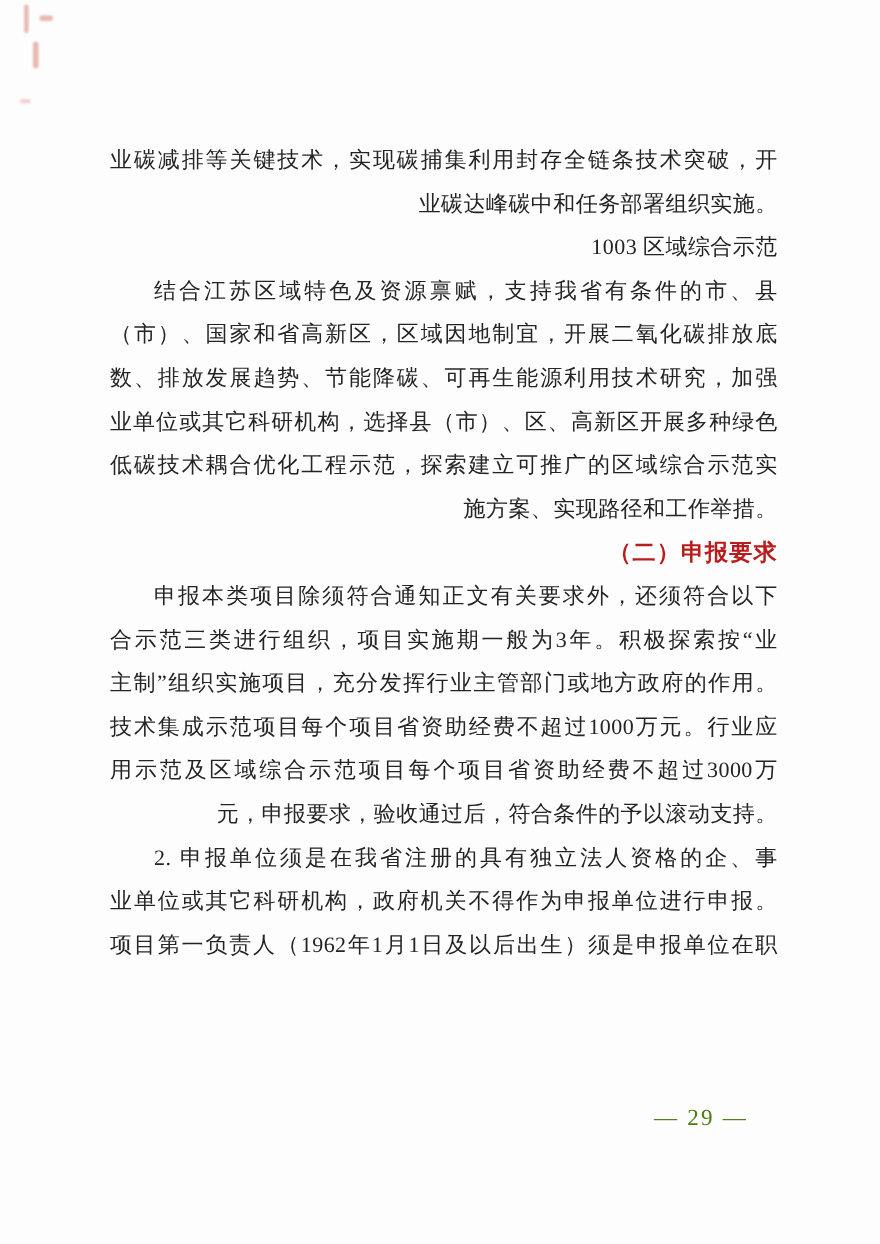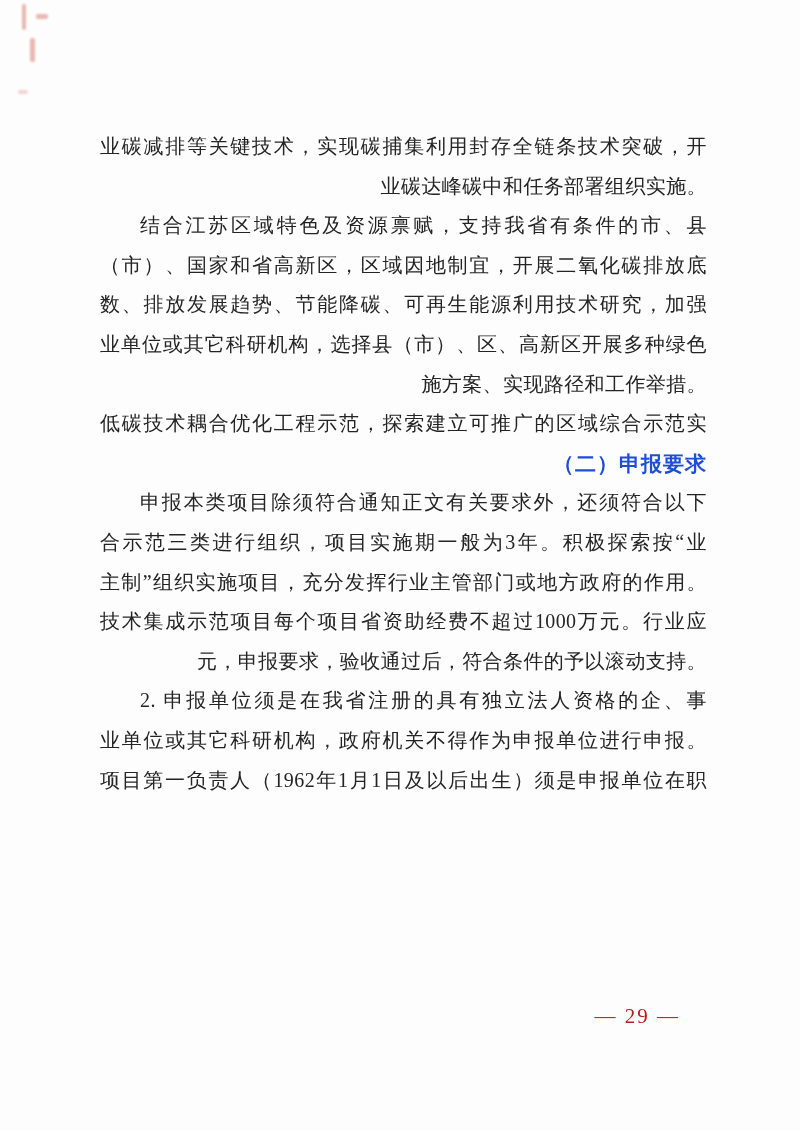--- a/index.html
+++ b/index.html
@@ -39,61 +39,63 @@
   }
   .line.fill {
     text-align: justify;
     text-align-last: justify;
     text-justify: inter-character;
   }
   .line.indent { text-indent: 2em; }
   .line.heading {
     font-family: "Liberation Sans", "DejaVu Sans", sans-serif;
     font-weight: 700;
-    color: #1d4ed8;
+    color: #b91c1c;
     font-size: 21px;
     letter-spacing: 1px;
   }
   .page-number {
     position: absolute;
     top: 1000px;
     right: 120px;
     height: 32px;
     line-height: 32px;
     font-size: 21px;
-    color: #b91c1c;
+    color: #4d7c0f;
     letter-spacing: 2px;
   }
 </style>
 </head>
 <body>
 
 <div class="page">
 
   <div class="red-marks">
     <span class="rm rm1"></span>
     <span class="rm rm2"></span>
     <span class="rm rm3"></span>
     <span class="rm rm4"></span>
   </div>
 
   <div class="text-block" id="text-block">
       <div class="line body fill">业碳减排等关键技术，实现碳捕集利用封存全链条技术突破，开</div>
       <div class="line body">业碳达峰碳中和任务部署组织实施。</div>
+      <div class="line body indent">1003  区域综合示范</div>
       <div class="line body fill indent">结合江苏区域特色及资源禀赋，支持我省有条件的市、县</div>
       <div class="line body fill">（市）、国家和省高新区，区域因地制宜，开展二氧化碳排放底</div>
       <div class="line body fill">数、排放发展趋势、节能降碳、可再生能源利用技术研究，加强</div>
       <div class="line body fill">业单位或其它科研机构，选择县（市）、区、高新区开展多种绿色</div>
+      <div class="line body fill">低碳技术耦合优化工程示范，探索建立可推广的区域综合示范实</div>
       <div class="line body">施方案、实现路径和工作举措。</div>
-      <div class="line body fill">低碳技术耦合优化工程示范，探索建立可推广的区域综合示范实</div>
       <div class="line heading indent">（二）申报要求</div>
       <div class="line body fill indent">申报本类项目除须符合通知正文有关要求外，还须符合以下</div>
       <div class="line body fill">合示范三类进行组织，项目实施期一般为3年。积极探索按“业</div>
       <div class="line body fill">主制”组织实施项目，充分发挥行业主管部门或地方政府的作用。</div>
       <div class="line body fill">技术集成示范项目每个项目省资助经费不超过1000万元。行业应</div>
+      <div class="line body fill">用示范及区域综合示范项目每个项目省资助经费不超过3000万</div>
       <div class="line body">元，申报要求，验收通过后，符合条件的予以滚动支持。</div>
       <div class="line body fill indent">2. 申报单位须是在我省注册的具有独立法人资格的企、事</div>
       <div class="line body fill">业单位或其它科研机构，政府机关不得作为申报单位进行申报。</div>
       <div class="line body fill">项目第一负责人（1962年1月1日及以后出生）须是申报单位在职</div>
     </div>
 
   <div class="page-number">— 29 —</div>
 
 </div>
 

